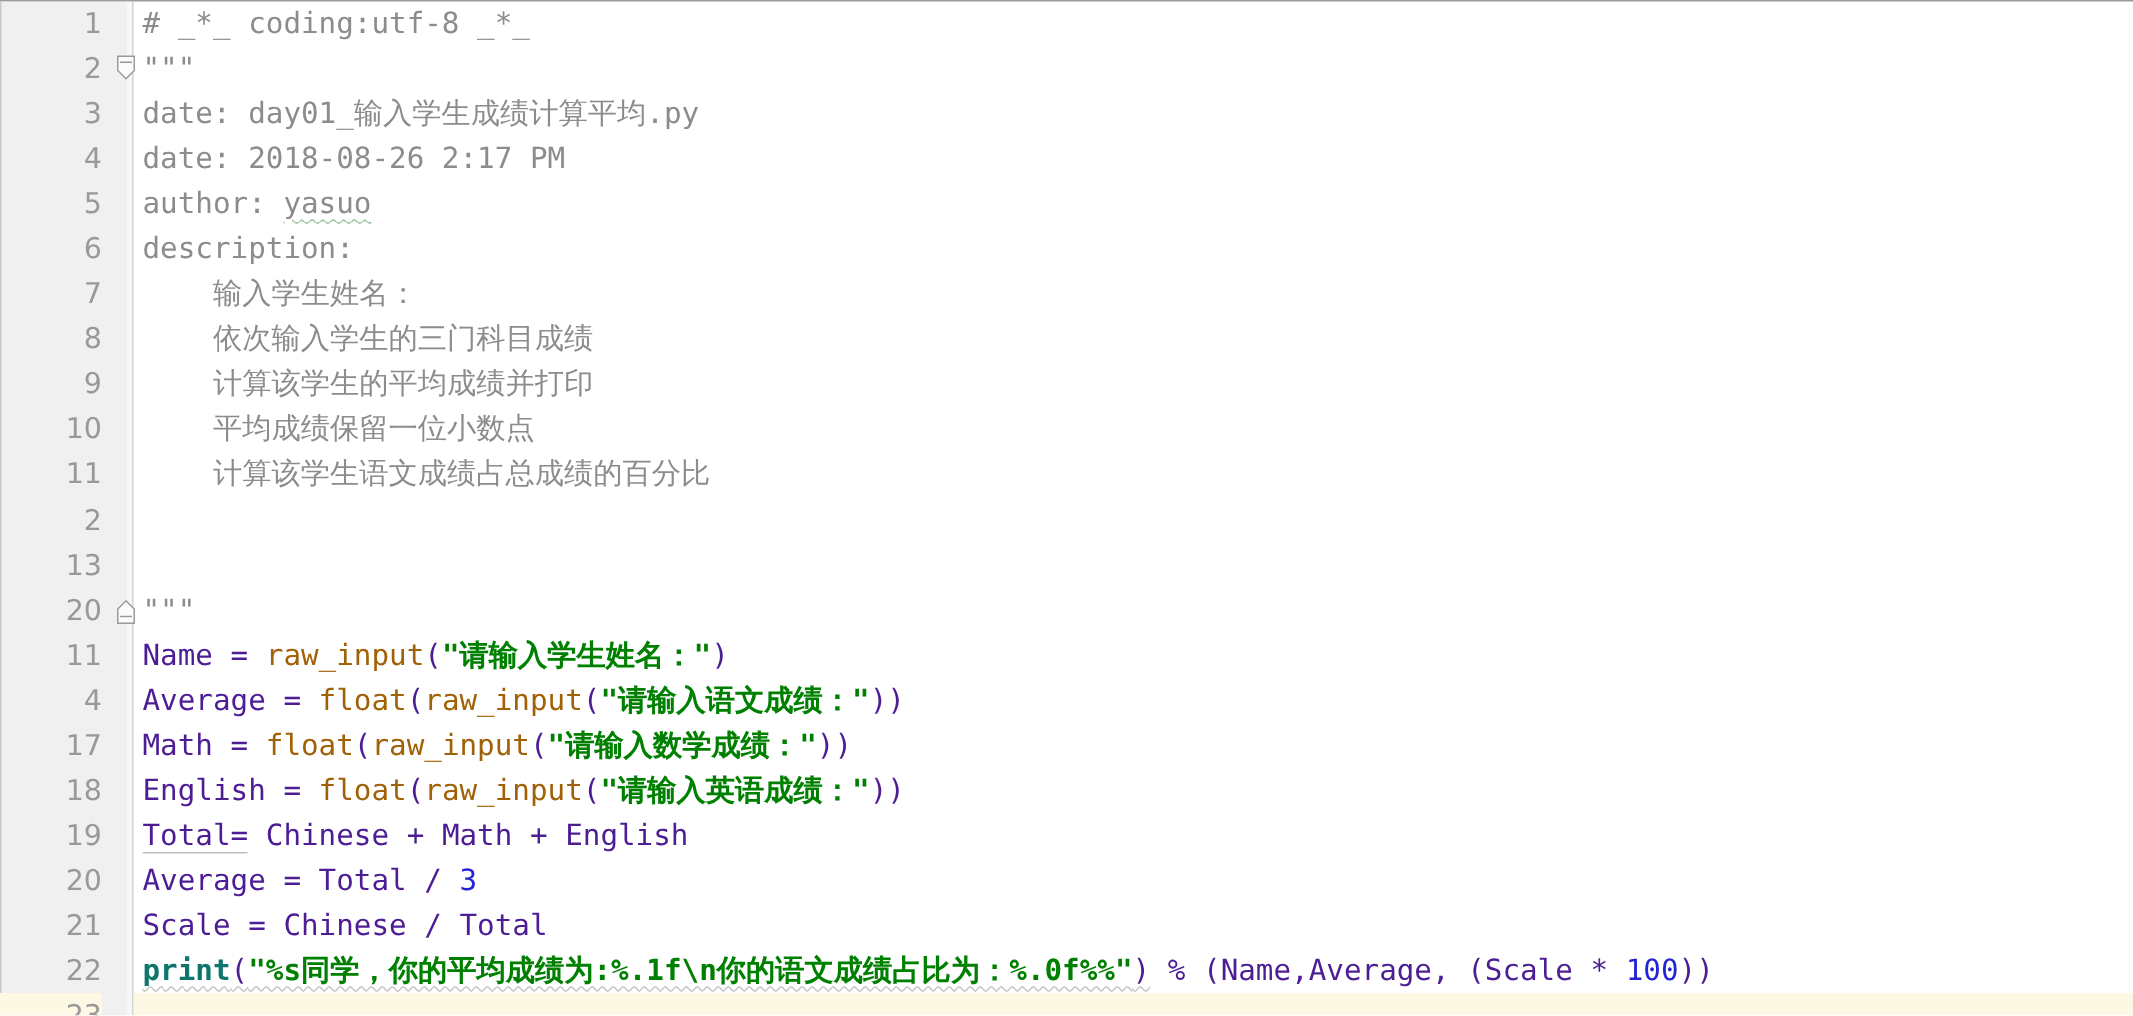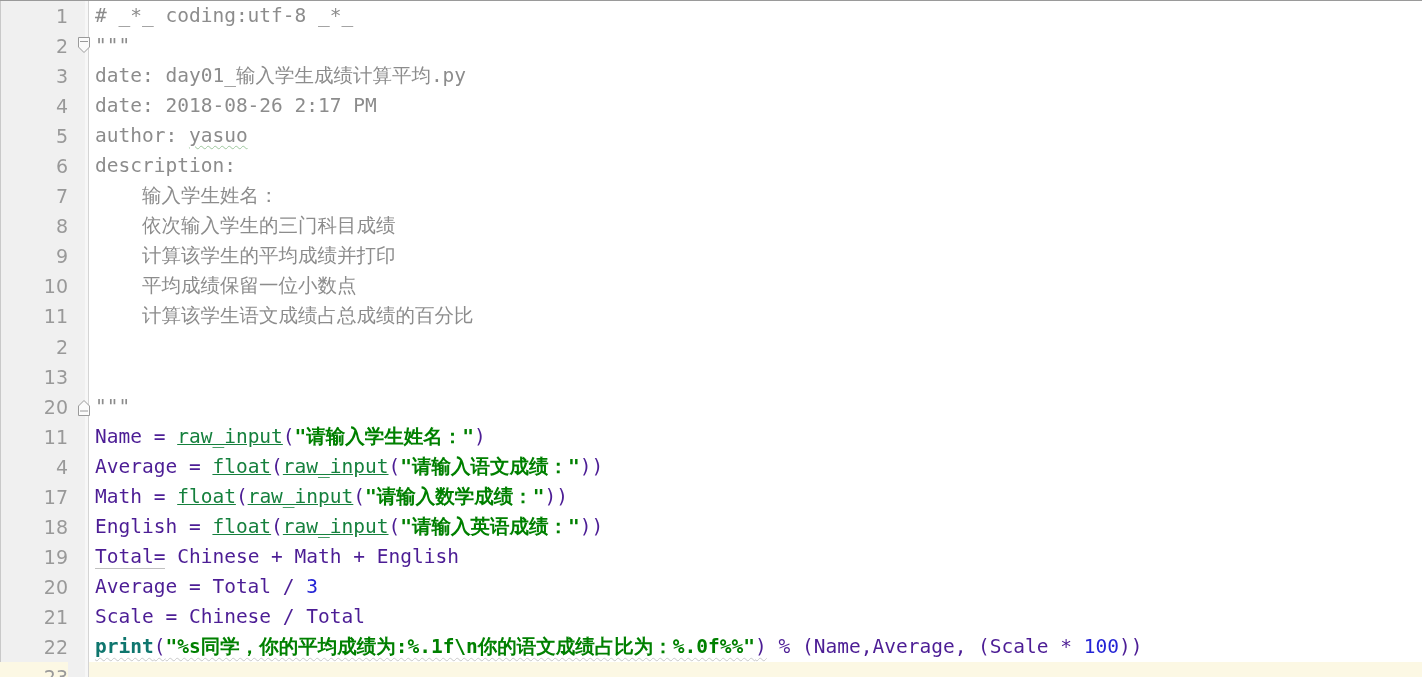--- a/index.html
+++ b/index.html
@@ -92,21 +92,21 @@
     font-size: 19.5px;
     color: #222222;
     letter-spacing: 0px;
     z-index: 1;
   }
 
   
   .cmt      { color: #8c8c8c; }
   .str      { color: #008000; font-weight: bold; }
   .kw       { color: #0f766e; font-weight: bold; }
-  .bfn      { color: #15803d; text-decoration: underline; }
+  .bfn      { color: #a16207; }
   .num      { color: #2424d6; }
   .pln      { color: #4c1d95; }
 
   
   .spell {
     text-decoration-line: underline;
     text-decoration-style: wavy;
     text-decoration-color: #9ec79e;
     text-decoration-thickness: 1px;
     text-underline-offset: 3px;

